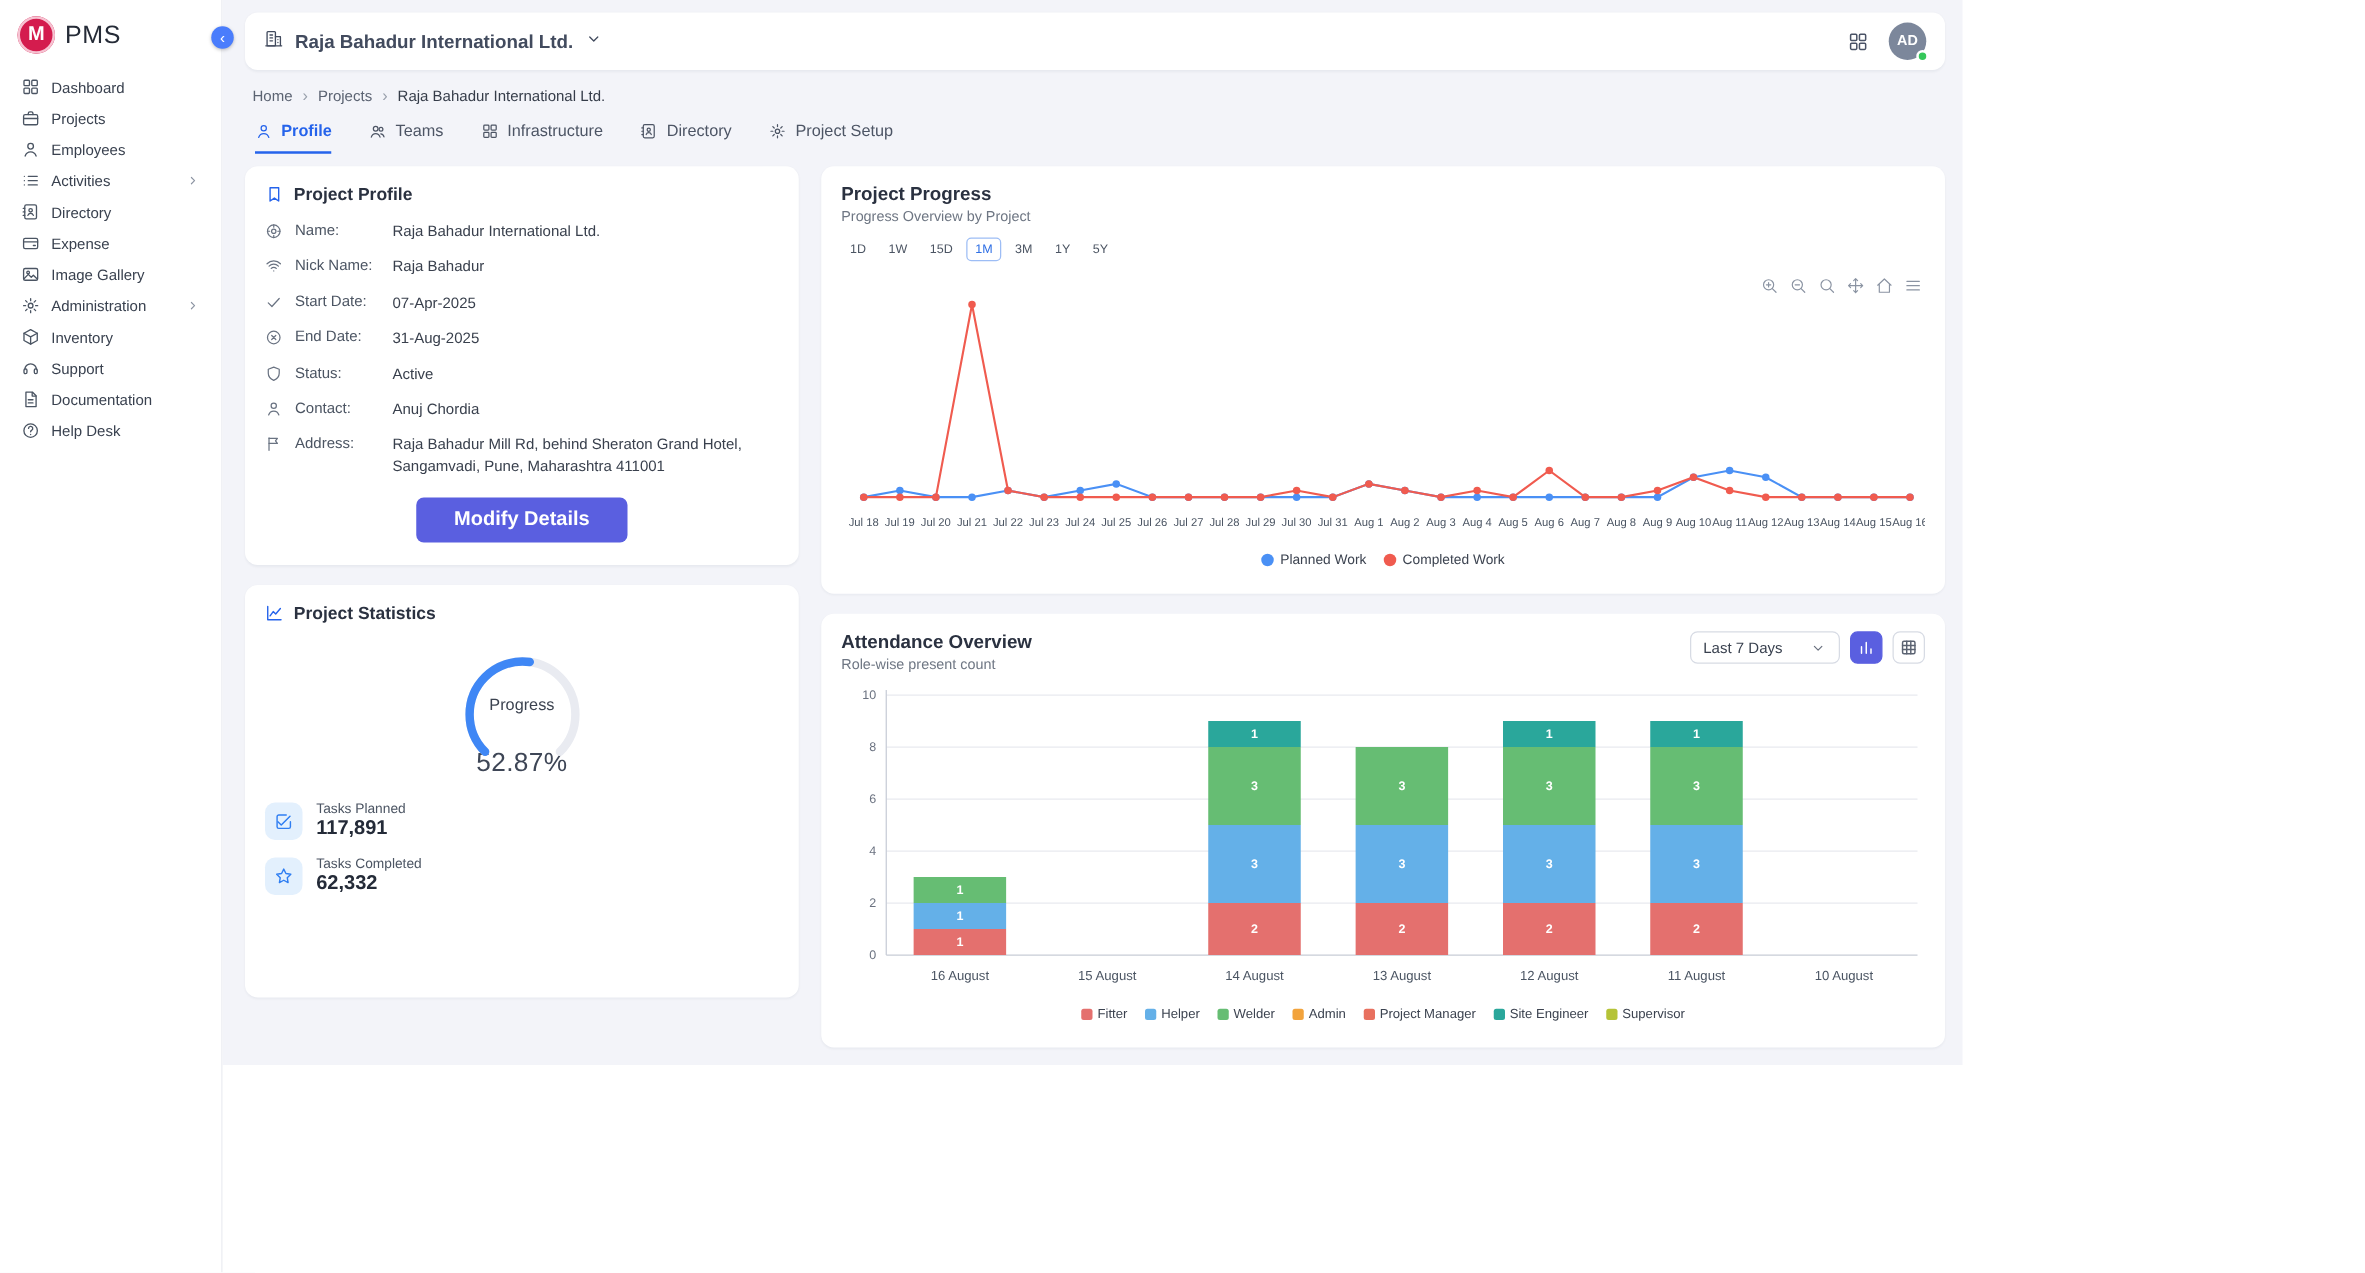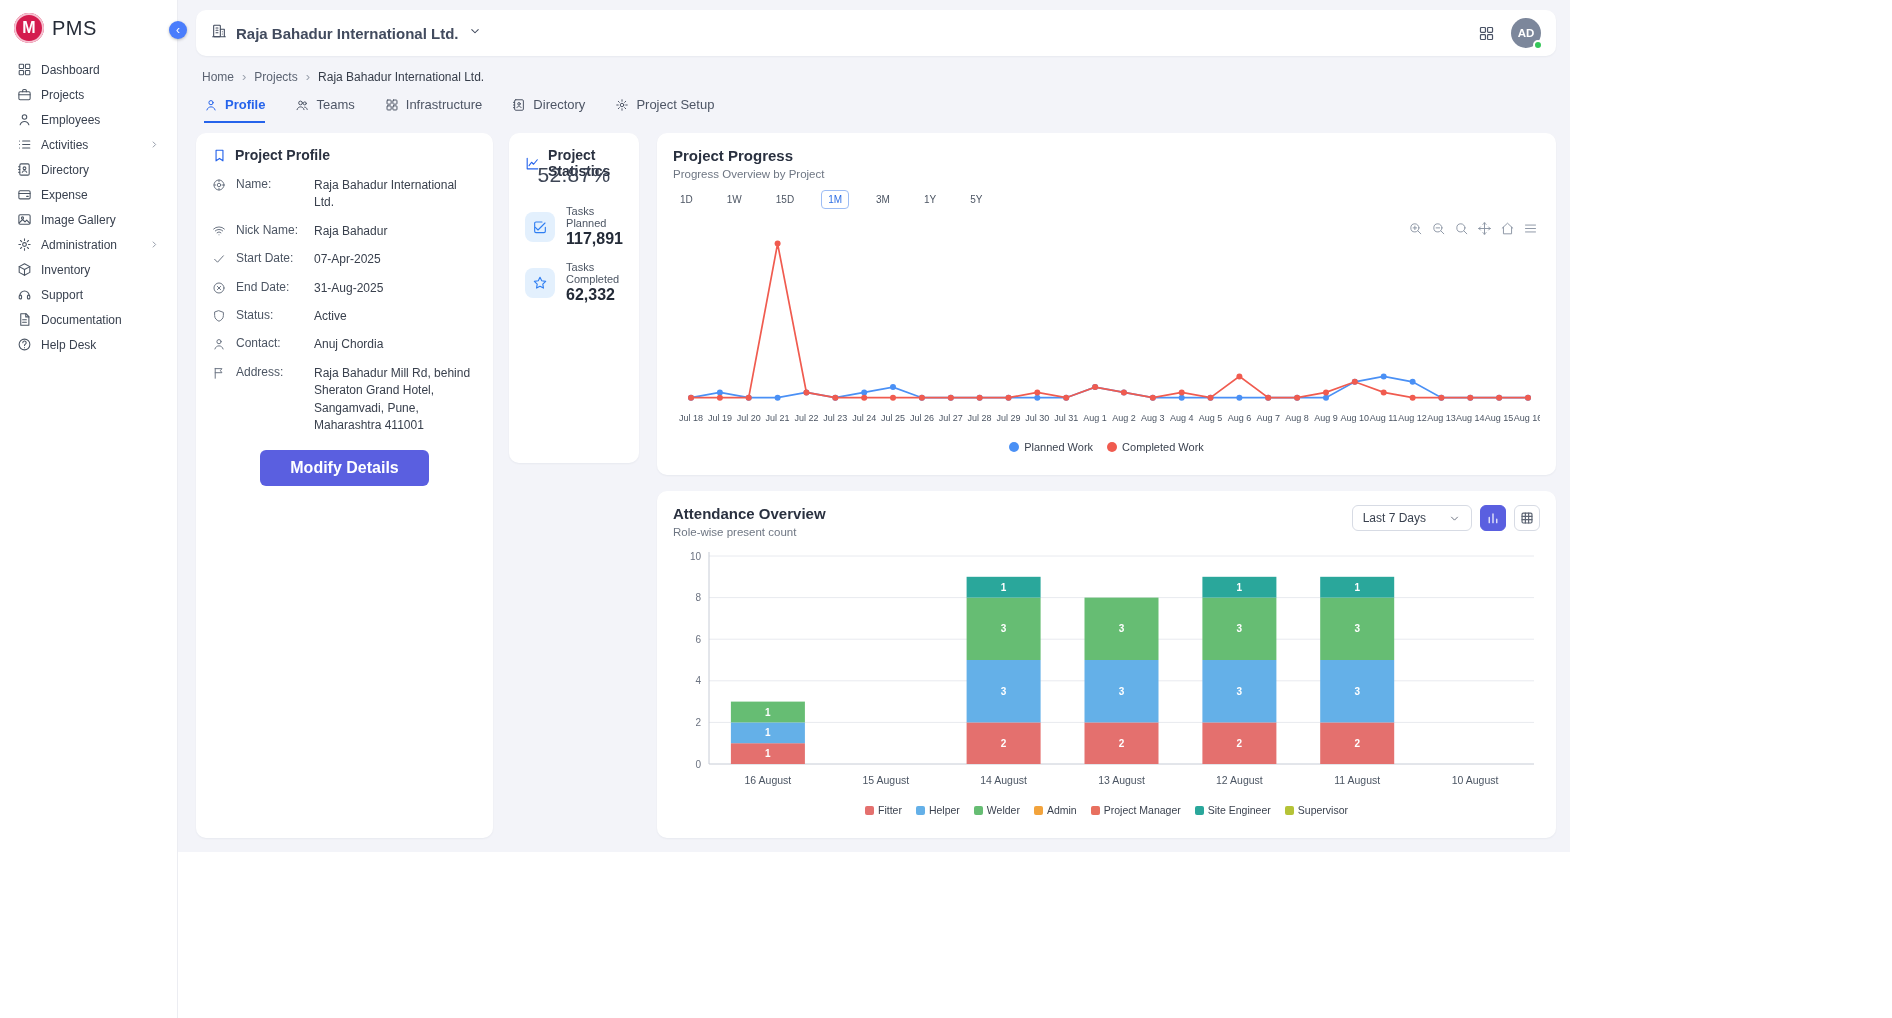--- a/index.html
+++ b/index.html
@@ -31,21 +31,21 @@
   .breadcrumb { display:flex; align-items:center; gap:8px; font-size:12px; color:#5b6372; padding:13px 6px 0; }
   .breadcrumb .sep { color:#9aa1ad; font-size:13px; }
   .breadcrumb .crumb.current { color:#353c49; }
   .breadcrumb .crumb:not(.current) { cursor:pointer; }
 
   .tabs { display:flex; gap:30px; padding:13px 8px 0; }
   .tab { display:flex; align-items:center; gap:7px; font-size:13px; color:#4d5565; padding-bottom:9px; cursor:pointer; border-bottom:2px solid transparent; }
   .tab.active { color:#2563eb; border-bottom-color:#2563eb; font-weight:600; }
 
   .content { display:flex; gap:18px; margin-top:10px; }
-  .left-col { width:443px; display:flex; flex-direction:row; gap:16px; }
+  .left-col { width:443px; display:flex; flex-direction:column; gap:16px; }
   .right-col { flex:1; display:flex; flex-direction:column; gap:16px; }
 
   .card-title { display:flex; align-items:center; gap:8px; font-size:14px; font-weight:700; color:#2a3140; }
   .card-title .t-icon { color:#2563eb; display:flex; }
 
   .profile-card { padding:14px 16px 18px; }
   .fields { margin-top:14px; display:flex; flex-direction:column; gap:11px; }
   .field { display:flex; gap:10px; font-size:12px; align-items:flex-start; }
   .field .f-icon { color:#6a7382; margin-top:1px; display:flex; flex:none; }
   .field .f-label { width:68px; color:#4c5563; flex:none; }
@@ -57,21 +57,21 @@
   .gauge-label { position:absolute; left:0; right:0; top:46px; font-size:13px; color:#3c4350; }
   .gauge-value { font-size:21px; color:#3e4656; text-align:center; margin-top:-16px; letter-spacing:.3px; }
   .stat-rows { margin-top:18px; display:flex; flex-direction:column; gap:13px; }
   .stat-row { display:flex; align-items:center; gap:11px; }
   .stat-ic { width:30px; height:30px; border-radius:8px; background:#e3f0fd; color:#2f7ef2; display:flex; align-items:center; justify-content:center; flex:none; }
   .stat-label { font-size:11px; color:#4c5563; }
   .stat-value { font-size:16px; font-weight:700; color:#242b38; margin-top:1px; }
 
   .progress-card { padding:14px 16px 10px; position:relative; height:342px; }
   .sub { font-size:11.5px; color:#6e7683; margin-top:4px; }
-  .ranges { display:flex; gap:20px; margin-top:10px; }
+  .ranges { display:flex; gap:4px; margin-top:10px; }
   .range-pill { font-size:10px; color:#4c5563; padding:3px 6px; border:1px solid transparent; border-radius:4px; cursor:pointer; background:none; font-family:inherit; }
   .range-pill.active { color:#2f6fe4; border-color:#9dbdf5; }
   .chart-tools { position:absolute; right:18px; top:88px; display:flex; gap:8px; color:#8a93a2; }
   .chart-tools .tool { cursor:pointer; display:flex; }
   .chart-box { margin-top:12px; }
   .line-legend, .bar-legend { display:flex; justify-content:center; align-items:center; gap:14px; margin-top:4px; flex-wrap:wrap; }
   .lg-item { display:flex; align-items:center; gap:5px; font-size:11px; color:#3c4350; cursor:pointer; }
   .lg-dot { width:10px; height:10px; border-radius:50%; display:inline-block; }
   .lg-sq { width:9px; height:9px; border-radius:2px; display:inline-block; }
 
@@ -393,20 +393,27 @@
 
         <div class="card stats-card">
           <div class="card-title">
             <span class="t-icon" id="statsTitleIcon">
                 <svg width="15" height="15" viewBox="0 0 24 24" fill="none" stroke="currentColor" stroke-width="1.8" stroke-linecap="round" stroke-linejoin="round">
                   <path d="M3.5 3.5v17h17"></path>
                   <path d="M6.5 15.5l4-5.5 3.2 3.2 6-7.2"></path>
                 </svg>
               </span>
             <span>Project Statistics</span>
+          </div>
+          <div class="gauge-wrap">
+            <div id="gauge"><svg width="130" height="100" viewBox="-5 -4 130 104">
+                  <path d="M28.9 91.1 A44 44 0 1 1 91.1 91.1" fill="none" stroke="#e9ebf1" stroke-width="7" stroke-linecap="round"></path>
+                  <path d="M28.9 91.1 A44 44 0 1 1 91.1 91.1" fill="none" stroke="#3f87f5" stroke-width="7" stroke-linecap="round" stroke-dasharray="109.6 227.3"></path>
+                </svg></div>
+            <div class="gauge-label">Progress</div>
           </div>
           <div class="gauge-value">52.87%</div>
           <div class="stat-rows" id="statRows">
               <div class="stat-row">
                 <div class="stat-ic">
                   <svg width="16" height="16" viewBox="0 0 24 24" fill="none" stroke="currentColor" stroke-width="1.7" stroke-linecap="round" stroke-linejoin="round">
                     <path d="M5 12.5l4 4L19.5 6"></path>
                     <path d="M20 12.5v6a2 2 0 0 1-2 2H6a2 2 0 0 1-2-2v-12a2 2 0 0 1 2-2h9"></path>
                   </svg>
                 </div>

